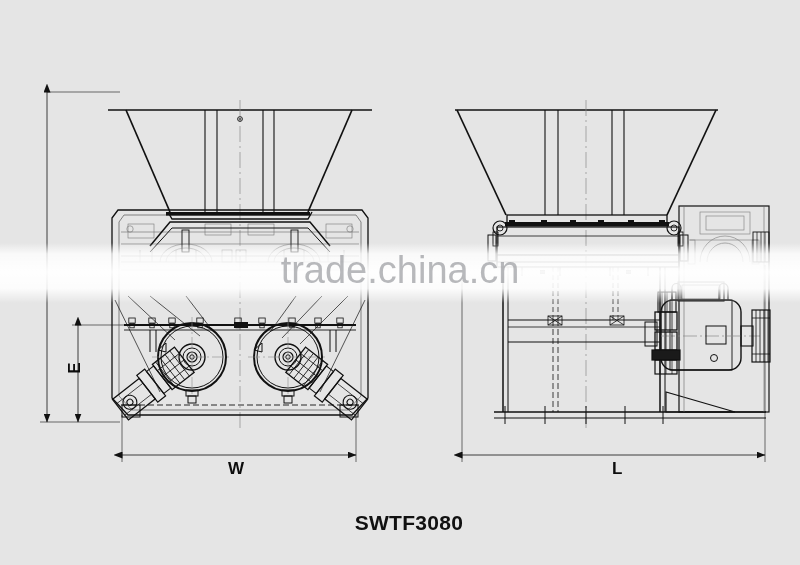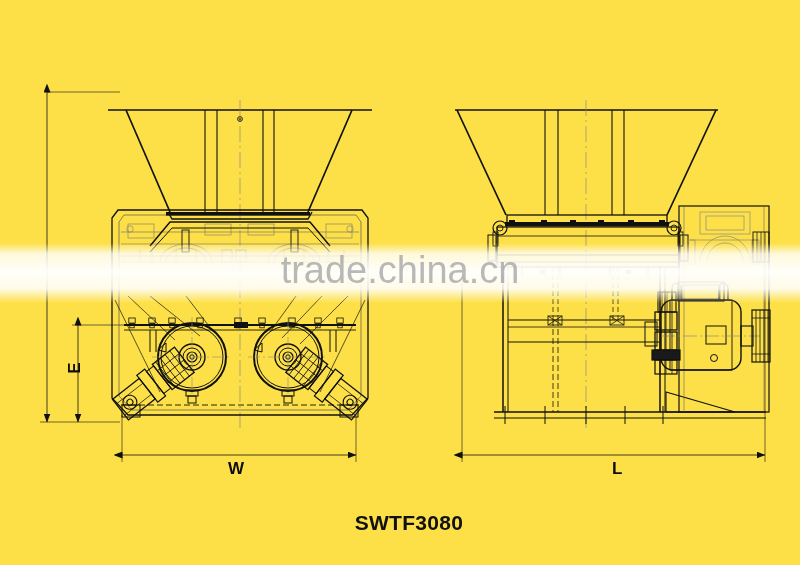--- a/index.html
+++ b/index.html
@@ -8,21 +8,21 @@
     padding: 0;
     background: #ffffff;
   }
   body {
     font-family: "Liberation Sans", sans-serif;
   }
   #page {
     position: relative;
     width: 800px;
     height: 565px;
-    background: #fde047;
+    background: #e5e5e5;
     overflow: hidden;
   }
   #drawing-svg {
     position: absolute;
     left: 0;
     top: 0;
     width: 800px;
     height: 565px;
     display: block;
   }

